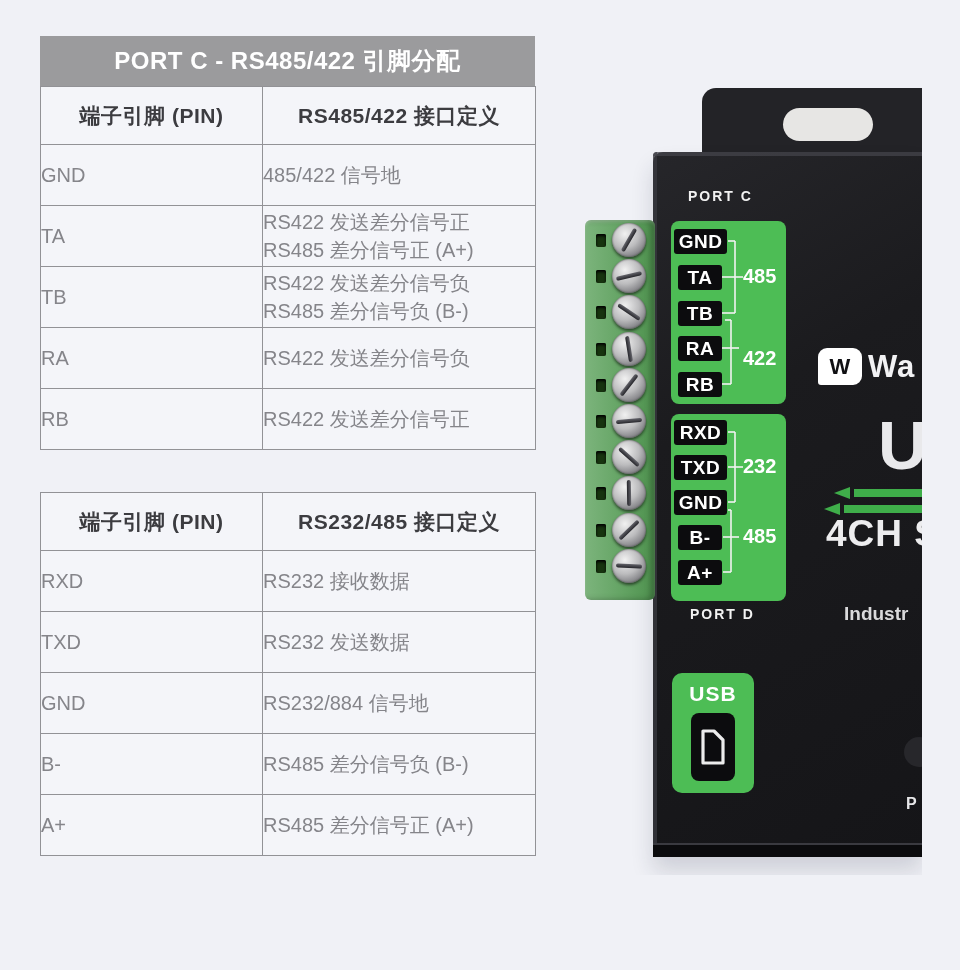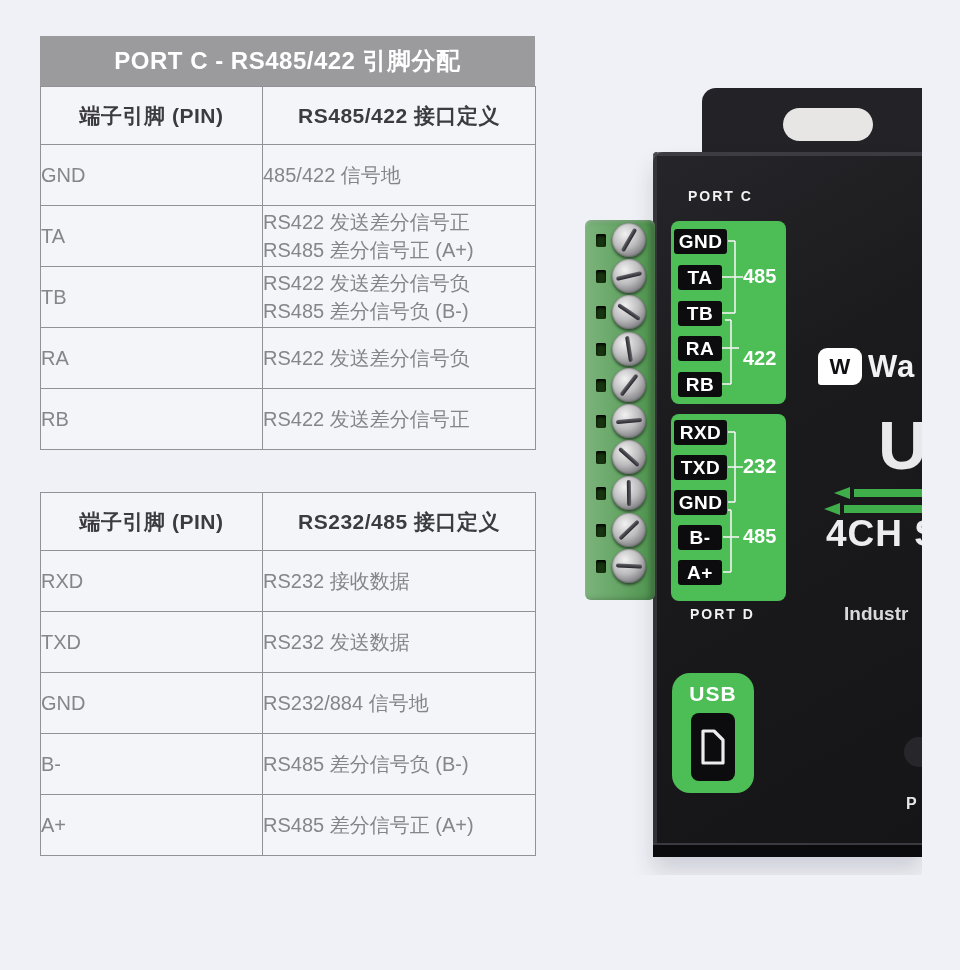--- a/index.html
+++ b/index.html
@@ -54,21 +54,21 @@
     position:absolute;height:25px;background:#0c0c0e;color:#fff;border-radius:3px;
     font-weight:700;font-size:19px;letter-spacing:.5px;
     display:flex;align-items:center;justify-content:center;
   }
   .grp-label{position:absolute;left:72px;width:44px;color:#fff;font-size:20px;font-weight:600}
   svg.brk{position:absolute;left:0;top:0}
   .port-label{position:absolute;color:#f2f2f2;font-size:14px;font-weight:700;letter-spacing:2px}
   #plc{left:110px;top:103px}
   #pld{left:112px;top:521px}
   
-  .usb-box{position:absolute;left:94px;top:588px;width:82px;height:120px;background:#4dbd55;border-radius:18px}
+  .usb-box{position:absolute;left:94px;top:588px;width:82px;height:120px;background:#4dbd55;border-radius:10px}
   .usb-label{margin-top:9px;text-align:center;font-size:21px;font-weight:700;color:#fff;letter-spacing:1px}
   .usb-port{position:absolute;left:19px;top:40px;width:44px;height:68px;background:#0c0c0e;border-radius:8px;display:flex;align-items:center;justify-content:center}
   
   .brand{position:absolute;left:240px;top:263px;display:flex;align-items:center}
   .brand-icon{width:44px;height:37px;background:#fff;border-radius:9px 9px 9px 3px;display:flex;align-items:center;justify-content:center;color:#101013;font-weight:800;font-size:22px}
   .brand-word{color:#f2f2f4;font-weight:800;font-size:31px;margin-left:6px;letter-spacing:1px}
   .big-u{position:absolute;left:300px;top:326px;color:#e9e9eb;font-size:68px;font-weight:700;line-height:1}
   .arrows{position:absolute;left:246px;top:400px}
   .subtitle{position:absolute;left:248px;top:428px;color:#ededef;font-size:37px;font-weight:700;letter-spacing:1px;white-space:nowrap}
   .tagline{position:absolute;left:266px;top:518px;color:#d9d9db;font-size:19px;font-weight:600;white-space:nowrap}

